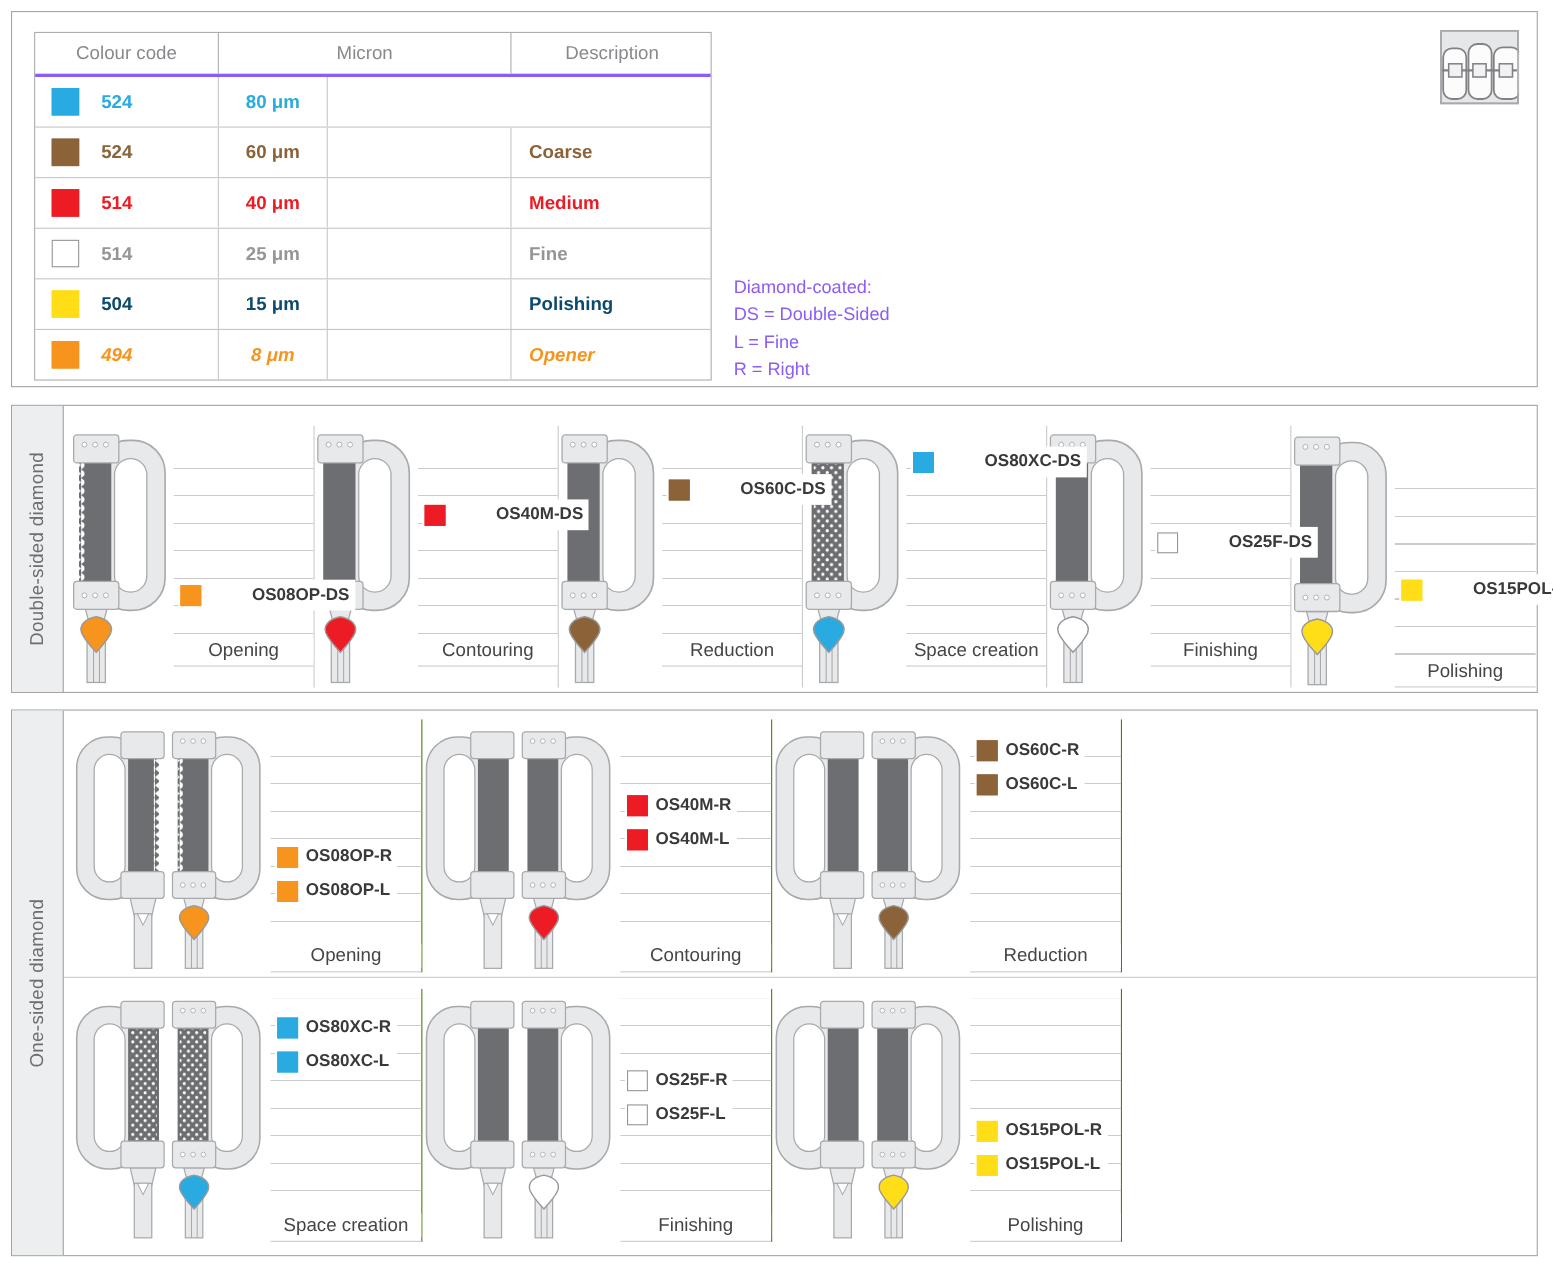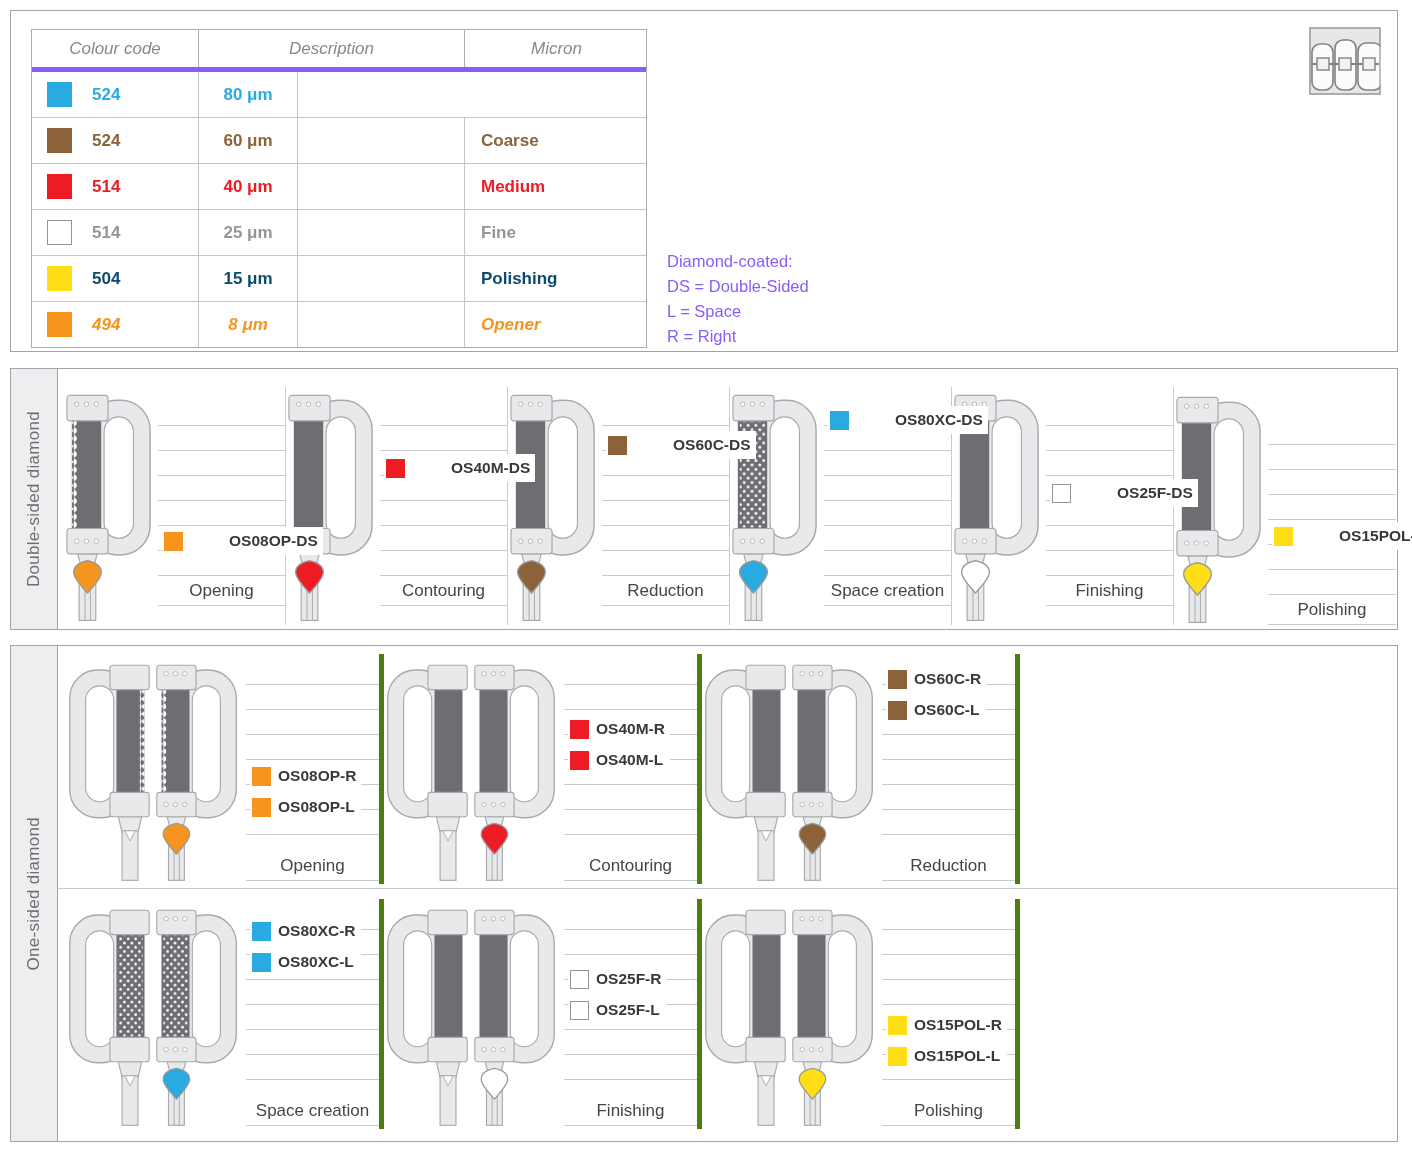--- a/index.html
+++ b/index.html
@@ -5,21 +5,21 @@
   html,body{margin:0;padding:0;background:#fff;}
   .page{position:relative;width:1412px;height:1150px;background:#fff;overflow:hidden;
         font-family:"Liberation Sans",sans-serif;-webkit-font-smoothing:antialiased;}
   .box{position:absolute;border:1px solid #A2A4A7;background:#fff;box-sizing:border-box;}
   .box-top{left:10px;top:10px;width:1388px;height:342px;}
   .box-ds{left:10px;top:368px;width:1388px;height:262px;display:flex;}
   .box-os{left:10px;top:645px;width:1388px;height:497px;display:flex;}
 
   
   .ctable{position:absolute;left:20px;top:18px;width:616px;border:1px solid #ABADB0;box-sizing:border-box;}
-  .crow-h{display:grid;grid-template-columns:167px 266px 183px;height:37px;border-bottom:5px solid #8b5cf6;font-style:italic;}
+  .crow-h{display:grid;grid-template-columns:167px 266px 183px;height:37px;border-bottom:3px solid #8b5cf6;}
   .crow{display:grid;grid-template-columns:167px 99px 167px 183px;height:45px;border-bottom:1px solid #C4C6C8;}
   .crow:last-child{border-bottom:none;font-style:italic;}
   .hcell{display:flex;align-items:center;justify-content:center;color:#87898C;font-size:17px;border-right:1px solid #ABADB0;}
   .hcell:last-child{border-right:none;}
   .ccell{display:flex;align-items:center;border-right:1px solid #C4C6C8;box-sizing:border-box;font-size:17px;font-weight:700;}
   .ccell:last-child{border-right:none;}
   .cell-code{padding-left:15px;gap:20px;}
   .cell-mic{justify-content:center;}
   .cell-desc{padding-left:16px;}
   .tsw{width:25px;height:25px;border:1px solid;display:inline-block;box-sizing:border-box;}
@@ -49,21 +49,21 @@
   .code{font-size:15.5px;font-weight:700;color:#39393B;}
   .cat{position:absolute;bottom:3px;left:0;right:0;text-align:center;font-size:17px;color:#454547;background:#fff;padding:1px 0;}
 
   .u1 .chip{top:126px;} .u2 .chip{top:53px;} .u3 .chip{top:30px;}
   .u4 .chip{top:5px;}   .u5 .chip{top:78px;} .u6 .chip{top:102px;}
 
   
   .os-rows{flex:1;display:flex;flex-direction:column;}
   .os-row{height:243px;display:flex;padding:8px 0 0 8px;box-sizing:border-box;}
   .os-row.r2{height:254px;border-top:1px solid #C9CBCD;padding-top:10px;}
-  .os-unit{width:318px;display:flex;align-items:flex-start;border-right:5px solid #4d7c0f;height:230px;box-sizing:border-box;}
+  .os-unit{width:318px;display:flex;align-items:flex-end;border-right:1px solid #4d7c0f;height:230px;box-sizing:border-box;}
   .pair{width:176px;flex:0 0 176px;display:flex;gap:2px;margin-top:2px;}
   .pair svg.toolsvg{width:86px;height:228px;}
   .os-unit .lcol{margin:6px 0 0 4px;height:220px;}
   .chips{position:absolute;left:4px;display:flex;flex-direction:column;gap:3px;}
   .o1 .chips{top:102px;} .o2 .chips{top:55px;} .o3 .chips{top:5px;}
   .o4 .chips{top:12px;}  .o5 .chips{top:60px;} .o6 .chips{top:106px;}
 
   .defs-hidden{position:absolute;width:0;height:0;overflow:hidden;}
 </style>
 </head>
@@ -146,22 +146,22 @@
   </defs>
 </svg>
 
 <div class="page">
 
   <div class="box box-top">
 
     <div class="ctable">
       <div class="crow-h">
         <div class="hcell">Colour code</div>
+        <div class="hcell">Micron</div>
         <div class="hcell">Description</div>
-        <div class="hcell">Micron</div>
       </div>
 
       <div class="crow" style="color: rgb(41, 171, 226);">
         <div class="ccell cell-code">
           <span class="tsw" style="background-color: rgb(41, 171, 226); border-color: rgb(41, 171, 226);"></span>
           <span>524</span>
         </div>
         <div class="ccell cell-mic">80 μm</div>
         <div class="ccell cell-mic"></div>
       </div>
@@ -213,21 +213,21 @@
         </div>
         <div class="ccell cell-mic">8 μm</div>
         <div class="ccell cell-mic"></div>
         <div class="ccell cell-desc">Opener</div>
       </div>
     </div>
 
     <div class="legend">
       <div>Diamond-coated:</div>
       <div>DS = Double-Sided</div>
-      <div>L = Space</div>
+      <div>L = Fine</div>
       <div>R = Right</div>
     </div>
 
     <svg class="teeth-icon" width="72" height="72" viewBox="0 0 72 72">
       <rect x="1" y="1" width="70" height="66" fill="#E6E7E8" stroke="#A7A9AC" stroke-width="1.5"></rect>
       <g stroke="#808285" stroke-width="1.6" fill="#FCFCFC">
         <rect x="3" y="17" width="21" height="46" rx="8"></rect>
         <rect x="26" y="13" width="21" height="50" rx="8"></rect>
         <rect x="49" y="16" width="24" height="47" rx="8"></rect>
       </g>

